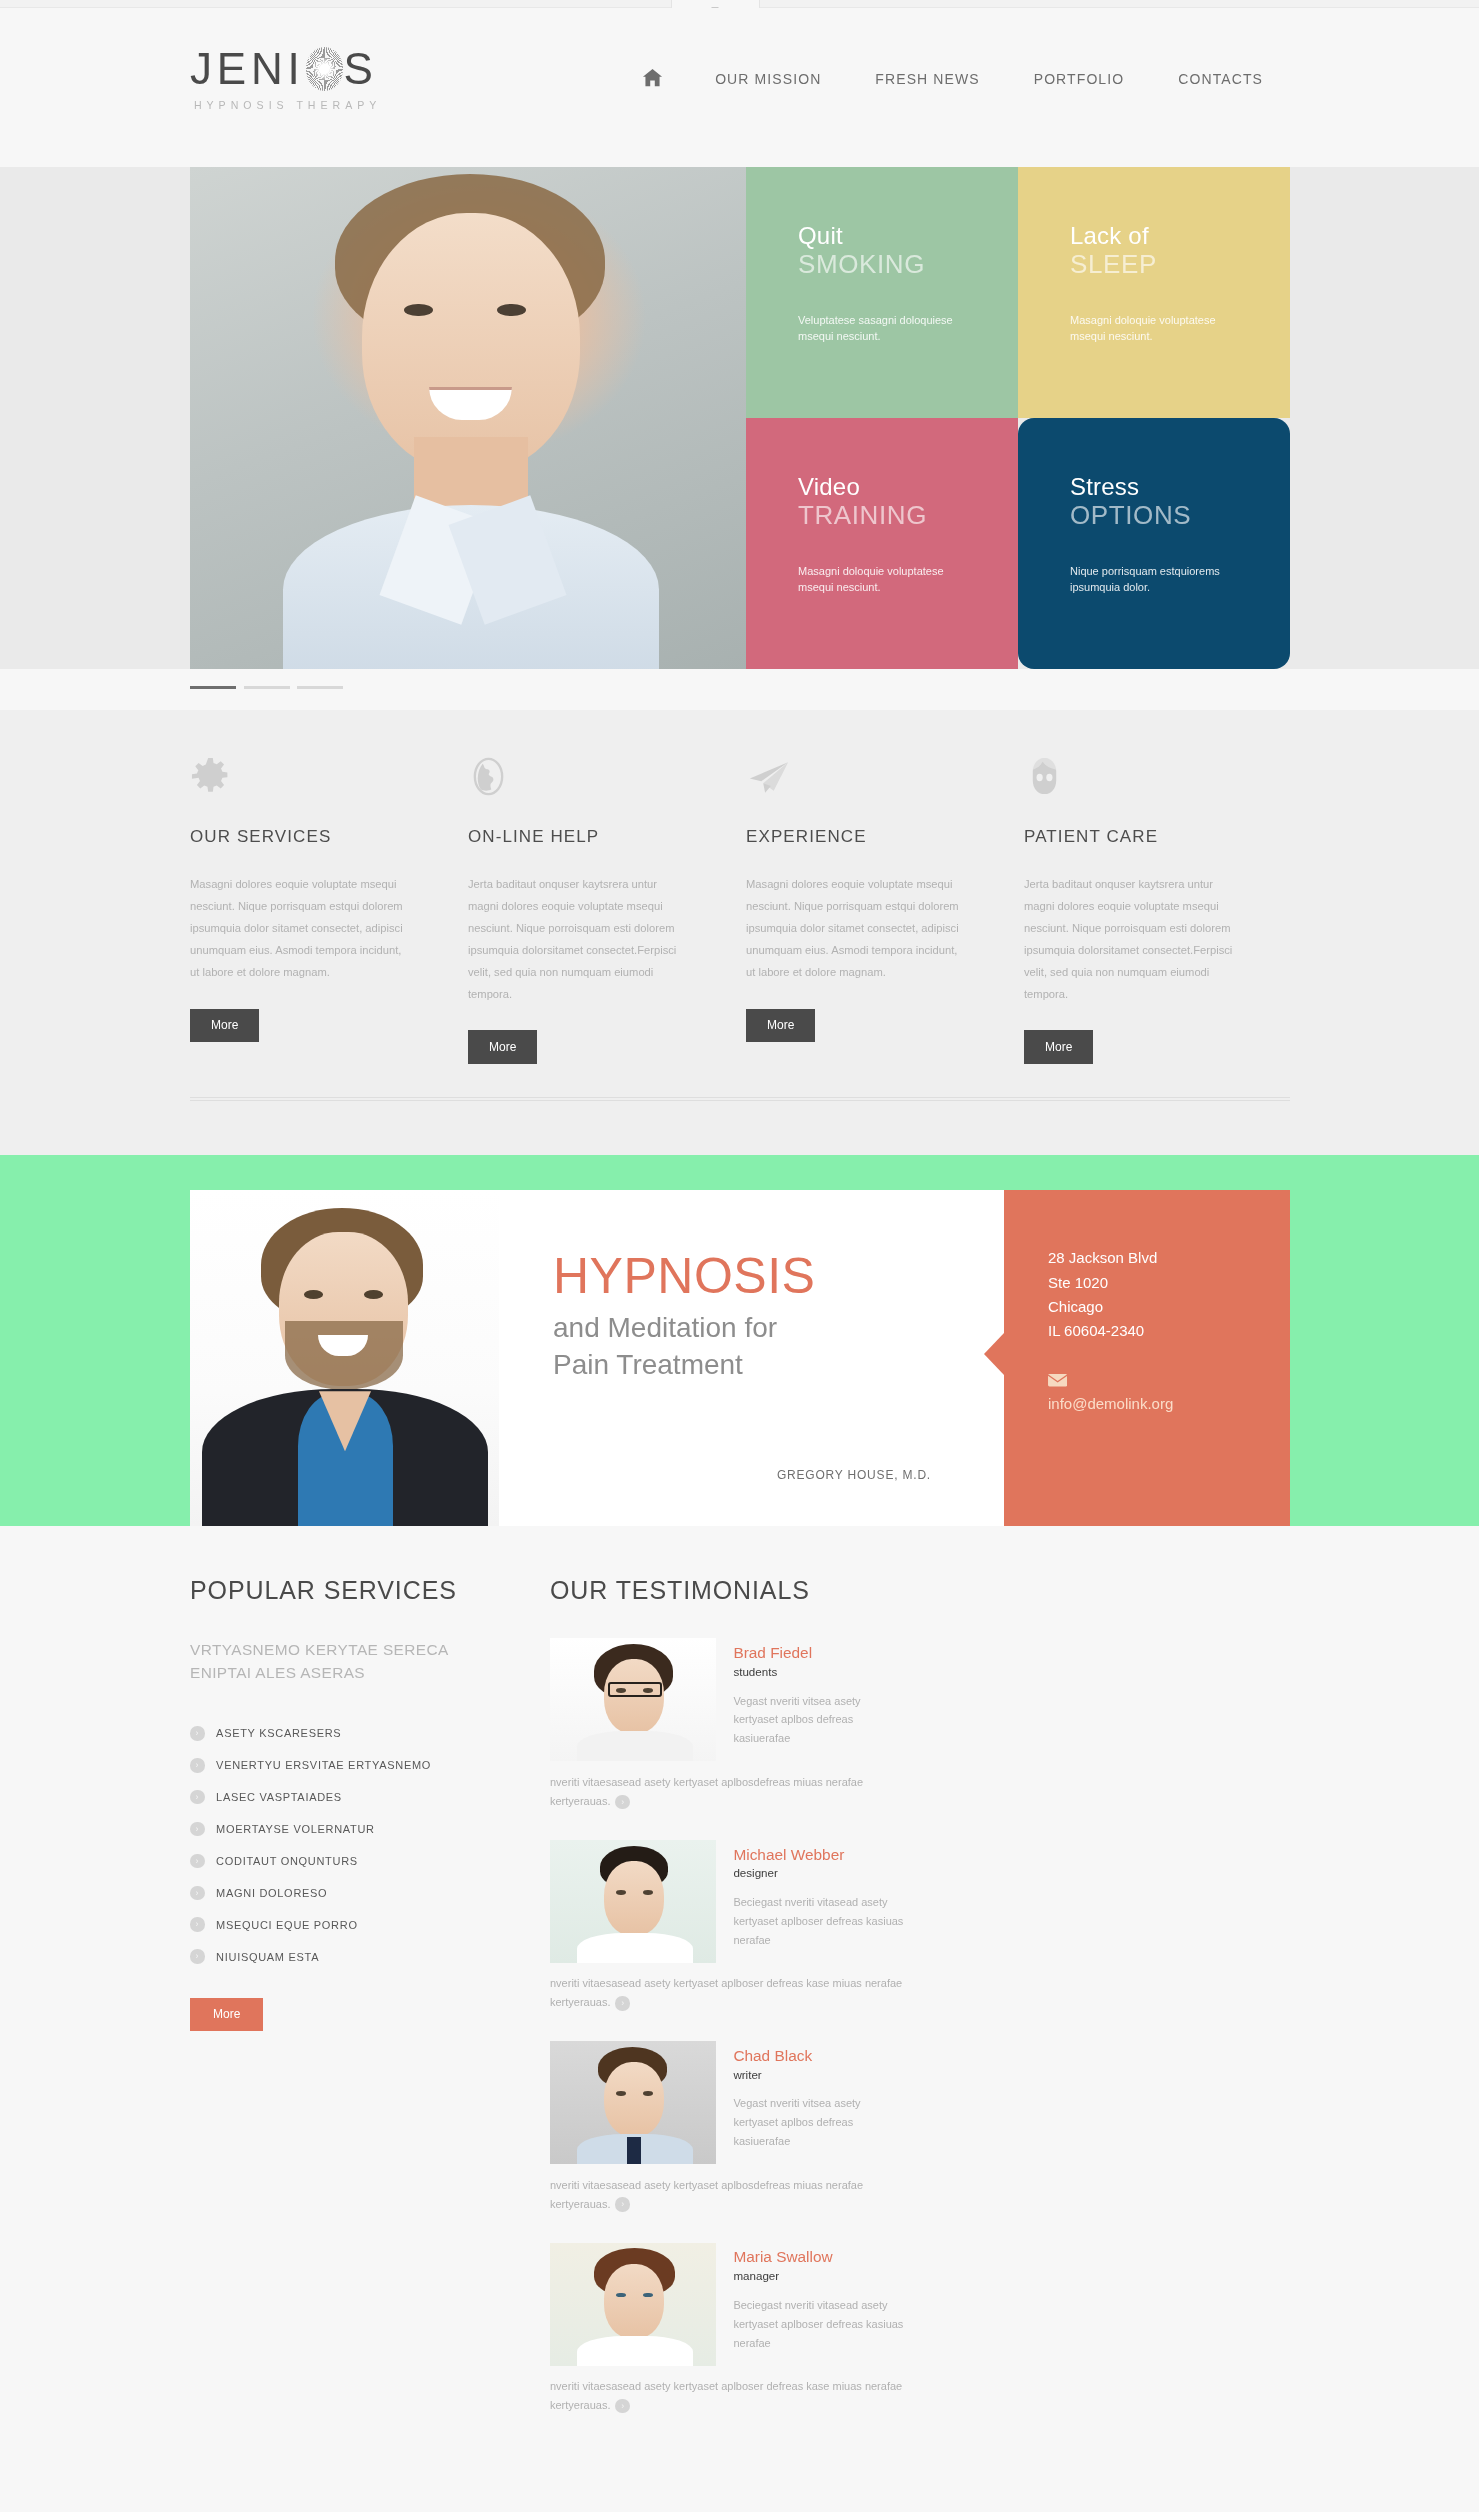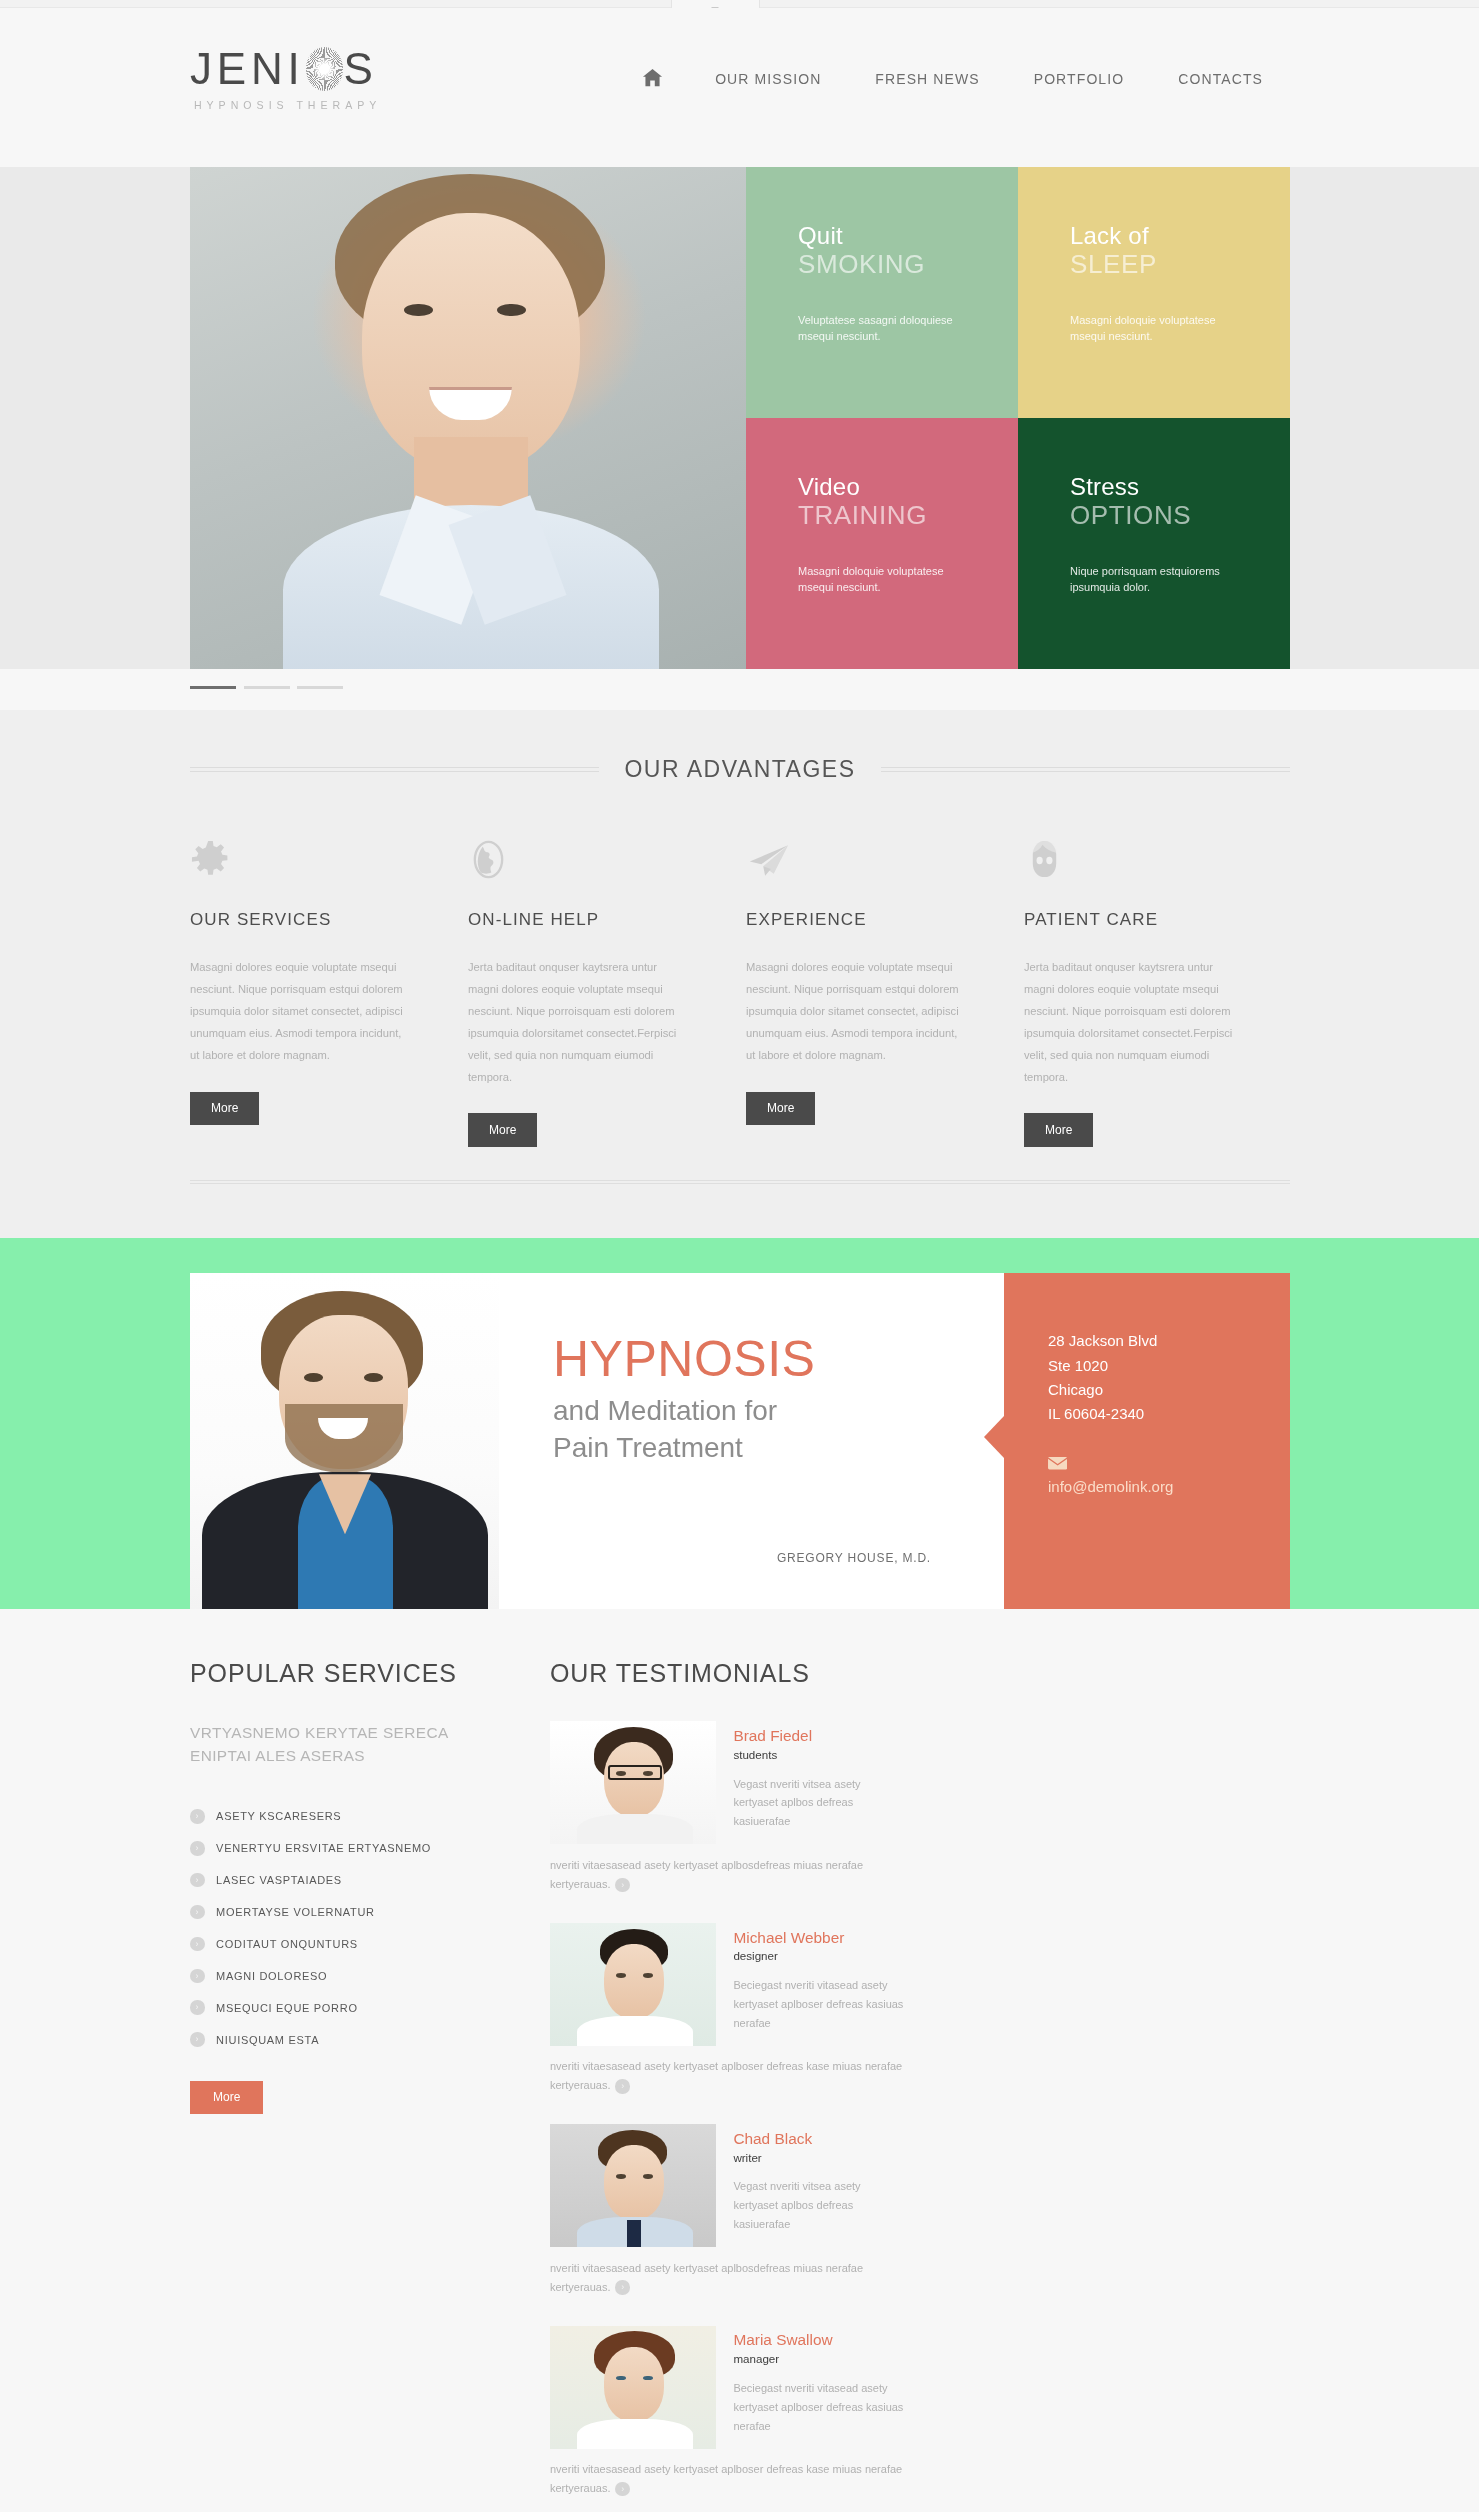--- a/index.html
+++ b/index.html
@@ -75,21 +75,21 @@
   .hp-collarR { position: absolute; left: 274px; top: 340px; width: 87px; height: 106px; background: #e2eaf2; transform: rotate(-20deg); }
   .hp-eyeL { position: absolute; left: 214px; top: 137px; width: 29px; height: 12.5px; background: #4c4034; border-radius: 50%; }
   .hp-eyeR { position: absolute; left: 307px; top: 137px; width: 29px; height: 12.5px; background: #4c4034; border-radius: 50%; }
   .hp-smile { position: absolute; left: 239px; top: 220px; width: 83px; height: 33px; background: #ffffff; border-radius: 0 0 42px 42px; box-shadow: inset 0 2.9px 0 #c89a8a; }
 
   .hero-tiles { width: 544px; height: 502px; display: flex; flex-wrap: wrap; }
   .tile { width: 272px; height: 251px; padding: 56px 12px 0 52px; position: relative; }
   .tile.green  { background: #9dc6a4; }
   .tile.yellow { background: #e6d288; }
   .tile.red    { background: #d2697c; }
-  .tile.slate  { background: #14532d; }
+  .tile.slate  { background: #0c4a6e; border-radius: 16px; }
   .tile h3 { font-weight: 300; font-size: 24px; line-height: 1.12; color: #ffffff; letter-spacing: 0.2px; }
   .tile h3 .light { color: rgba(255,255,255,.62); font-size: 26px; display: block; letter-spacing: 0.6px; }
   .tile p { margin-top: 33px; font-size: 11px; line-height: 1.52; color: rgba(255,255,255,.88); width: 183px; }
 
   
   .slider-band { background: #f7f7f7; height: 41px; }
   .dots { width: 1100px; margin: 0 auto; padding-top: 17.4px; display: flex; gap: 7.7px; }
   .dot { width: 46px; height: 2.9px; background: #d8d8d8; }
   .dot.active { background: #6e6e6e; }
 
@@ -270,25 +270,20 @@
 
   <div class="slider-band">
     <div class="dots">
       <span class="dot active"></span>
       <span class="dot"></span>
       <span class="dot"></span>
     </div>
   </div>
 
   <section class="adv-band">
-    <div class="sec-title-row">
-      <span class="rule"></span>
-      <h2 class="sec-title">OUR ADVANTAGES</h2>
-      <span class="rule"></span>
-    </div>
 
     <div class="adv-grid">
       <div class="adv-col">
         <div class="adv-ico">
           <svg width="41" height="41" viewBox="0 0 42 42">
               <path fill="#cfcfcf" d="M21 13.5a7.5 7.5 0 100 15 7.5 7.5 0 000-15zm0 4.6a2.9 2.9 0 110 5.8 2.9 2.9 0 010-5.8z"></path>
               <path fill="#cfcfcf" d="M18.6 2h4.8l.7 5.1 3.3 1.4 4.1-3.1 3.4 3.4-3.1 4.1 1.4 3.3 5.1.7v4.8l-5.1.7-1.4 3.3 3.1 4.1-3.4 3.4-4.1-3.1-3.3 1.4-.7 5.1h-4.8l-.7-5.1-3.3-1.4-4.1 3.1-3.4-3.4 3.1-4.1-1.4-3.3L2 23.4v-4.8l5.1-.7 1.4-3.3-3.1-4.1 3.4-3.4 4.1 3.1 3.3-1.4z"></path>
             </svg>
         </div>
         <h4>OUR SERVICES</h4>

